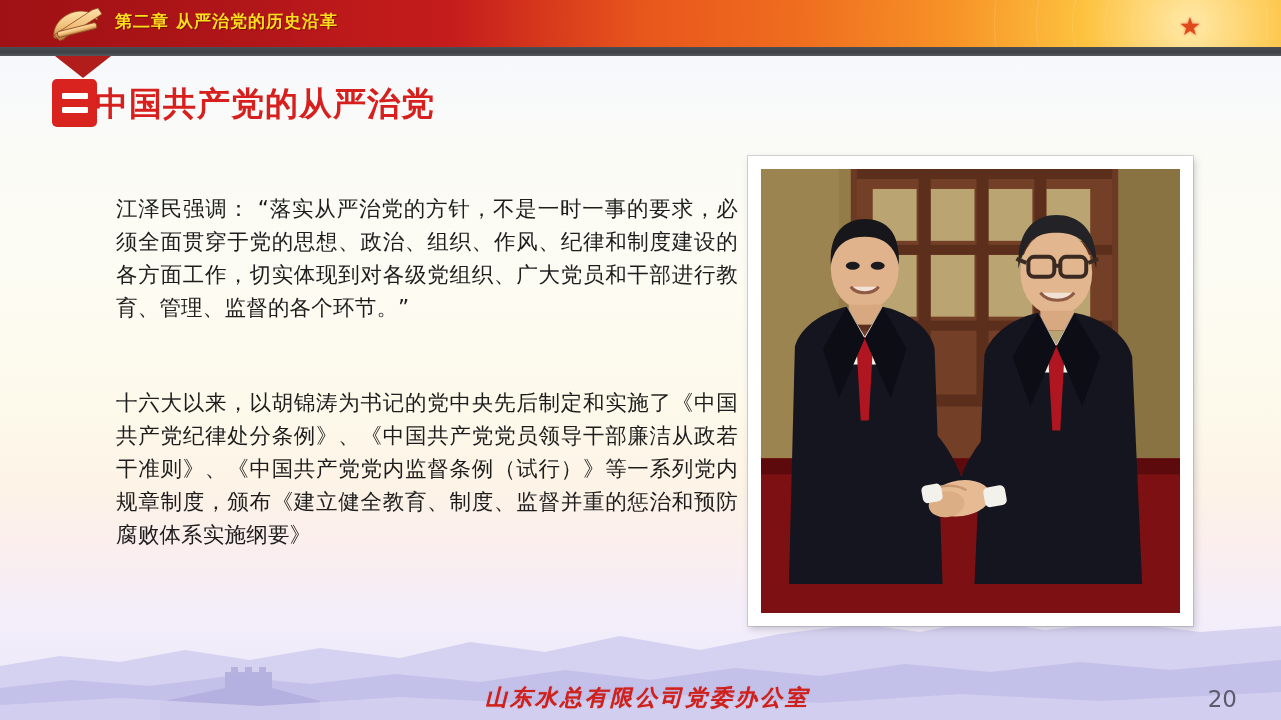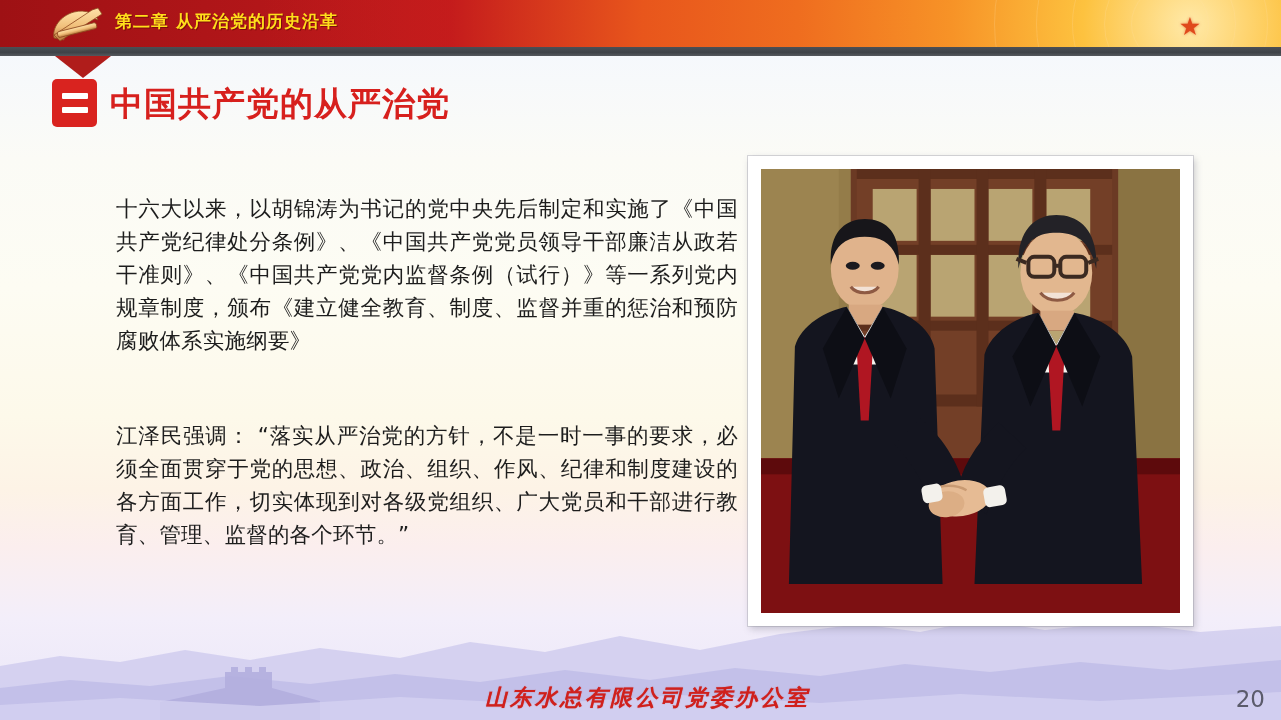--- a/index.html
+++ b/index.html
@@ -100,21 +100,21 @@
     position:absolute; left:52px; top:79px;
     width:45px; height:48px; border-radius:5px;
     background:#d9231f;
     display:flex; flex-direction:column;
     align-items:center; justify-content:center; gap:8px;
   }
   .section-badge i {
     display:block; width:26px; height:6px; background:#fff; border-radius:1px;
   }
   .section-title {
-    position:absolute; left:110px; top:82px;
+    position:absolute; left:95px; top:82px;
     font-size:33px; font-weight:bold; letter-spacing:1px;
     color:#d7201d;
     white-space:nowrap;
   }
 
   
   .body-text {
     position:absolute; left:116px; top:192px; width:622px;
     font-size:21.5px; line-height:33px; color:#1d1d1d;
     letter-spacing:0.2px;
@@ -141,21 +141,21 @@
   .footer-org {
     position:absolute; left:0; right:0; bottom:7px;
     text-align:center;
     font-family:"DejaVu Serif","Liberation Serif",serif;
     font-size:22px; font-weight:bold; font-style:italic;
     color:#d0201c; letter-spacing:3px;
     text-shadow:0 0 1px rgba(190,20,18,0.6);
     padding-left:14px;
   }
   .page-num {
-    position:absolute; right:16px; bottom:8px;
+    position:absolute; right:44px; bottom:8px;
     font-size:23px; color:#5b5b6b;
   }
 </style>
 </head>
 <body>
 
 <div id="slide">
 
   <div class="scenery">
     <svg viewBox="0 0 1281 150" preserveAspectRatio="none">
@@ -208,22 +208,22 @@
   <div class="header-divider"></div>
   <div class="down-arrow"></div>
 
   <div class="section-badge">
     <i></i>
     <i></i>
   </div>
   <div class="section-title">中国共产党的从严治党</div>
 
   <div class="body-text">
+    <p class="para">江泽民强调： “落实从严治党的方针，不是一时一事的要求，必须全面贯穿于党的思想、政治、组织、作风、纪律和制度建设的各方面工作，切实体现到对各级党组织、广大党员和干部进行教育、管理、监督的各个环节。”</p>
     <p class="para">十六大以来，以胡锦涛为书记的党中央先后制定和实施了《中国共产党纪律处分条例》、《中国共产党党员领导干部廉洁从政若干准则》、《中国共产党党内监督条例（试行）》等一系列党内规章制度，颁布《建立健全教育、制度、监督并重的惩治和预防腐败体系实施纲要》</p>
-    <p class="para">江泽民强调： “落实从严治党的方针，不是一时一事的要求，必须全面贯穿于党的思想、政治、组织、作风、纪律和制度建设的各方面工作，切实体现到对各级党组织、广大党员和干部进行教育、管理、监督的各个环节。”</p>
   </div>
 
   <div class="photo-frame">
     <div class="photo">
       <svg viewBox="0 0 420 445" preserveAspectRatio="xMidYMid slice">
 
         <rect x="0" y="0" width="420" height="300" fill="#947c49"></rect>
         <rect x="0" y="0" width="78" height="300" fill="#9c8450"></rect>
         <rect x="358" y="0" width="62" height="300" fill="#8a7342"></rect>
 

